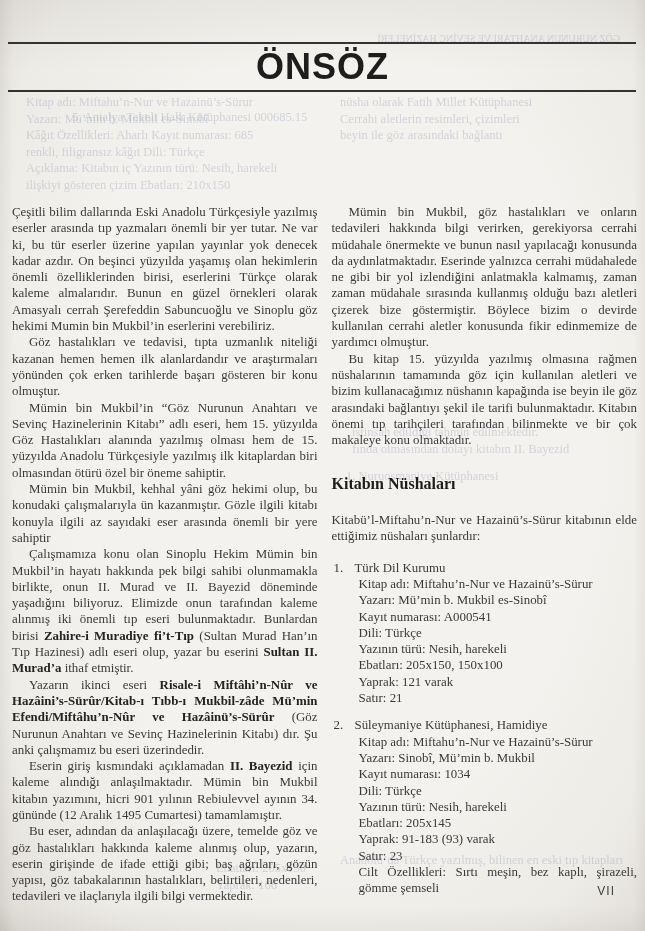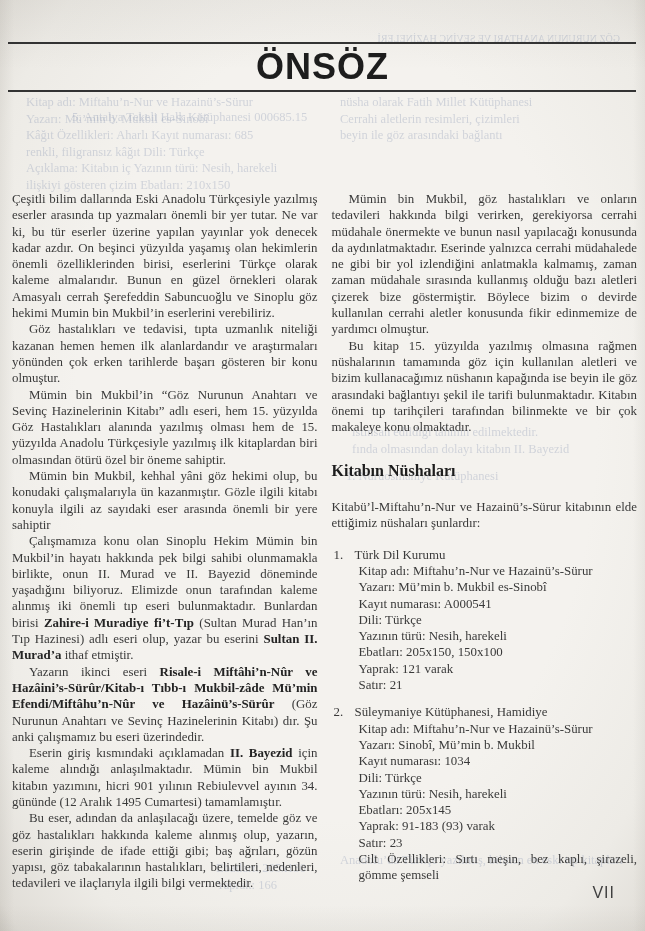--- a/index.html
+++ b/index.html
@@ -45,41 +45,41 @@
     font-family:"Liberation Sans", sans-serif;font-weight:bold;
     font-size:36px;line-height:1;letter-spacing:1px;color:var(--ink-strong);
   }
 
   
   .columns{
     position:absolute;top:191px;left:12px;right:8px;
     display:flex;gap:14px;
     font-size:12.9px;line-height:16.3px;text-align:justify;
   }
-  .col{width:50%;}
+  .col{width:50%;margin-top:13px;}
   .para{margin:0;text-indent:17px;}
   .para.noindent{text-indent:0;}
   .para b{color:#242424;}
 
   .section-heading{
     margin:27px 0 19px 0;font-size:16px;line-height:1.1;
     font-weight:bold;color:var(--ink-strong);text-align:left;
   }
   .intro{margin:0;text-indent:0;}
 
   .manuscript-list{list-style:none;margin:15px 0 0 0;padding:0;text-align:left;}
   .manuscript-list li{position:relative;padding-left:23px;margin:0 0 11px 0;}
   .manuscript-list .num{position:absolute;left:2px;top:0;}
   .manuscript-list .entry-title{display:inline;}
   .manuscript-list .detail{padding-left:4px;text-align:justify;}
 
   .pagenum{
     position:absolute;top:884px;right:30px;
     font-family:"Liberation Sans", sans-serif;
-    font-size:16px;letter-spacing:1px;color:#3f3f3f;
+    font-size:12px;letter-spacing:1px;color:#3f3f3f;
   }
 </style>
 </head>
 <body>
 
 <div class="page">
 
   <div class="ghost-layer" id="ghost-layer">
       <div class="ghost mirrored" style="left: 340px; top: 31px; width: 280px; font-size: 10px;">
         <div>GÖZ NURUNUN ANAHTARI VE SEVİNÇ HAZİNELERİ</div>

